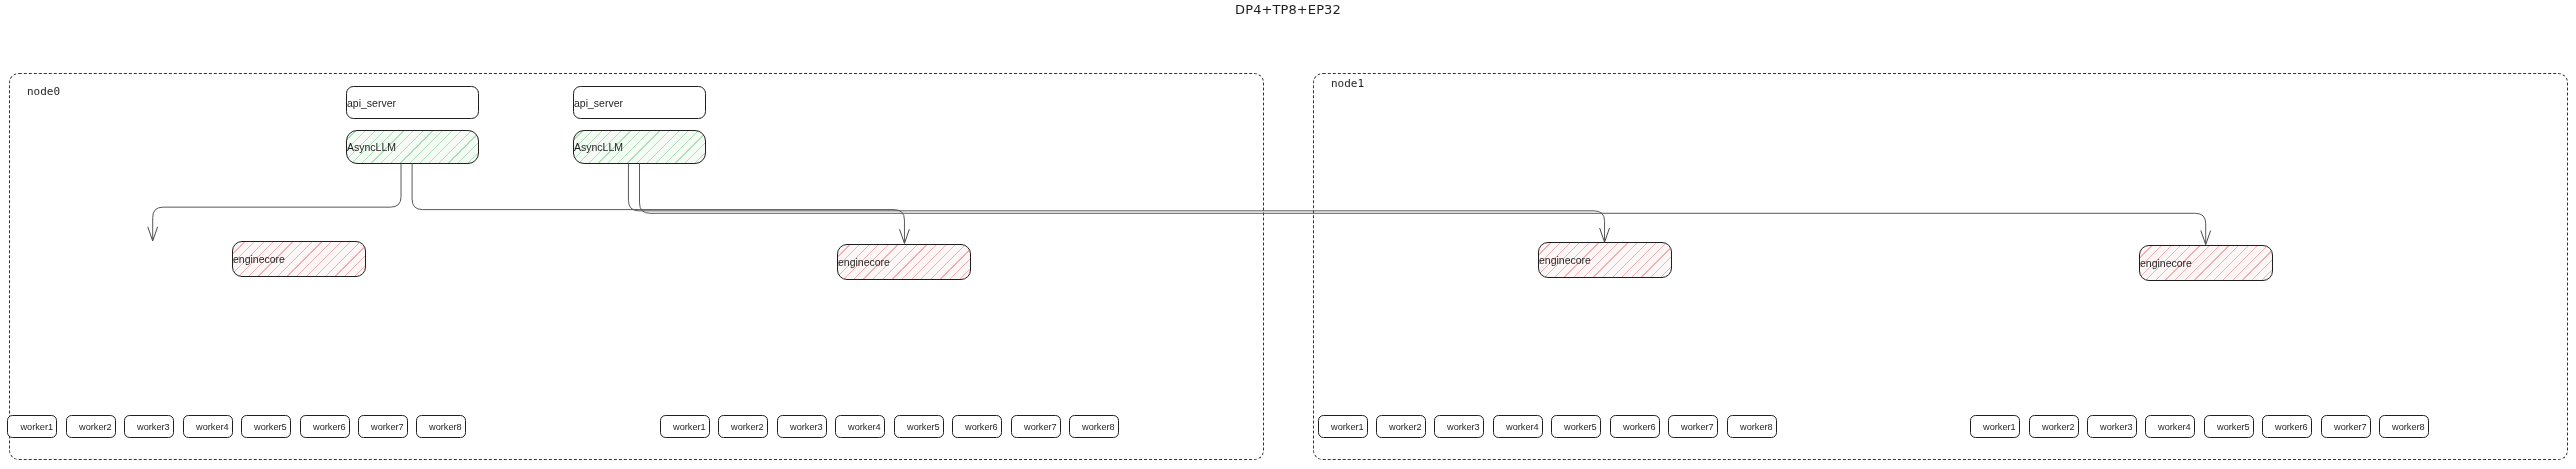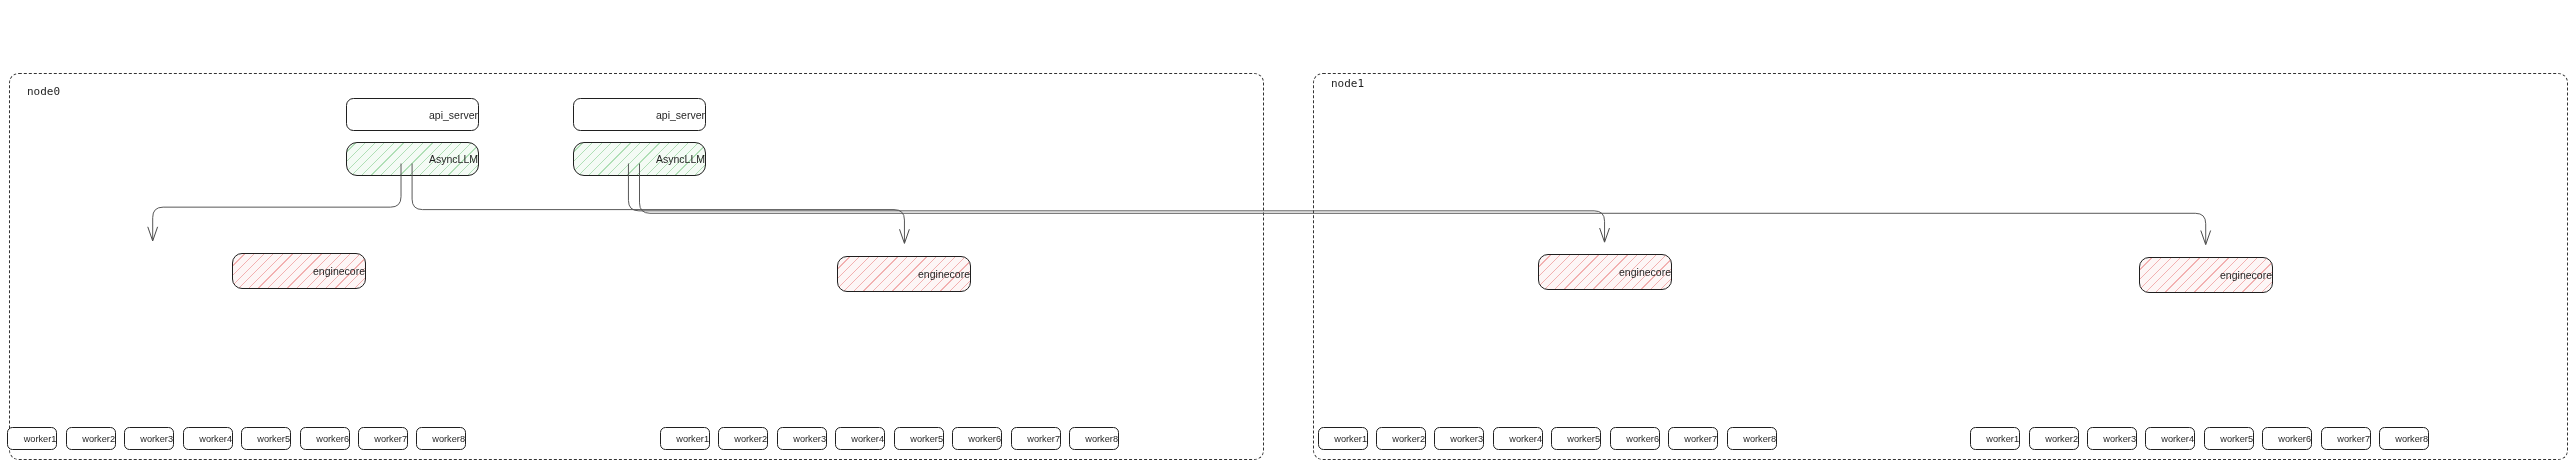--- a/index.html
+++ b/index.html
@@ -51,29 +51,28 @@
     white-space: nowrap;
     line-height: 11px;
   }
 
   
   .box {
     position: absolute;
     box-sizing: border-box;
     display: flex;
     align-items: center;
-    justify-content: flex-end;
+    justify-content: flex-start;
     border: 1.2px solid #1f1f1f;
     border-radius: 6.2px;
     background: #ffffff;
     color: #1f1f1f;
     font-family: "Liberation Sans", sans-serif;
     white-space: nowrap;
     overflow: hidden;
-    margin-top: 12px;
   }
   .box > span { position: relative; z-index: 2; }
 
   .box-api {
     font-size: 10.5px;
     border-radius: 7.4px;
   }
 
   .box-async {
     font-size: 10.5px;
@@ -128,20 +127,21 @@
     fill: none;
     stroke: #444444;
     stroke-width: 1.6px;
   }
 </style>
 </head>
 <body>
 
 <div id="stage">
 
+  <div id="diagram-title">DP4+TP8+EP32</div>
 
   <svg id="edges" viewBox="0 0 4188 763" width="2576" height="469" xmlns="http://www.w3.org/2000/svg">
       <path class="edge-path" d="M 651 266 L 651 320 Q 651 337 634 337 L 264 337 Q 247 337 247 354 L 247 390"></path>
       <path class="edge-head" d="M 239 369 L 247 392 L 255 369"></path>
       <path class="edge-path" d="M 669 266 L 669 324 Q 669 341 686 341 L 1453 341 Q 1470 341 1470 358 L 1470 394"></path>
       <path class="edge-head" d="M 1462 373 L 1470 396 L 1478 373"></path>
       <path class="edge-path" d="M 1021 266 L 1021 326 Q 1021 343 1038 343 L 2592 343 Q 2609 343 2609 360 L 2609 392"></path>
       <path class="edge-head" d="M 2601 371 L 2609 394 L 2617 371"></path>
       <path class="edge-path" d="M 1039 266 L 1039 330 Q 1039 347 1056 347 L 3570 347 Q 3587 347 3587 364 L 3587 396"></path>
       <path class="edge-head" d="M 3579 375 L 3587 398 L 3595 375"></path>

